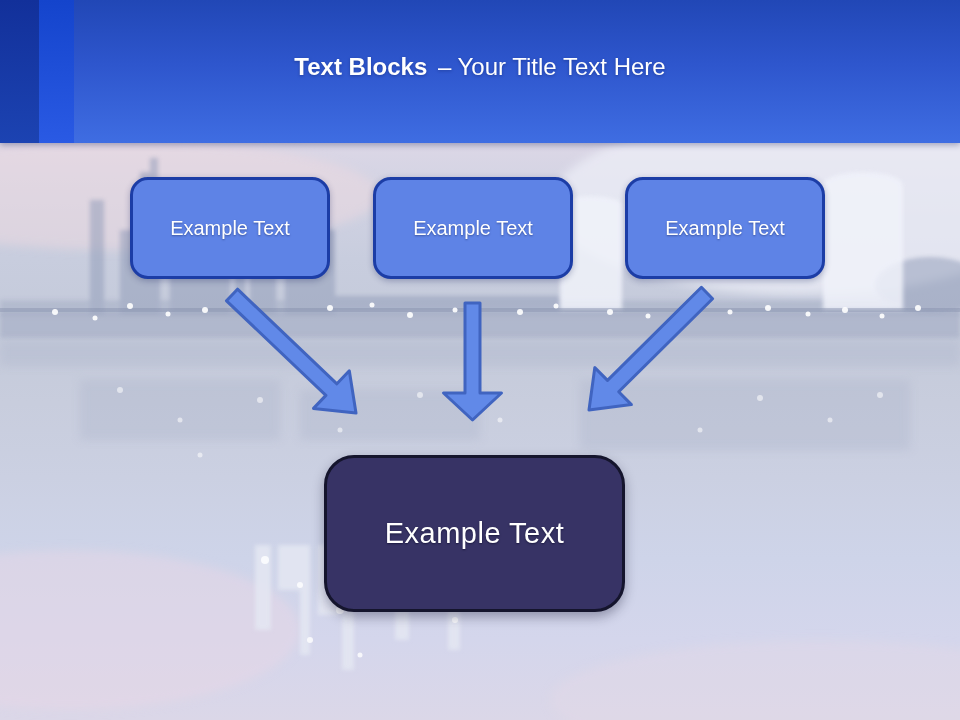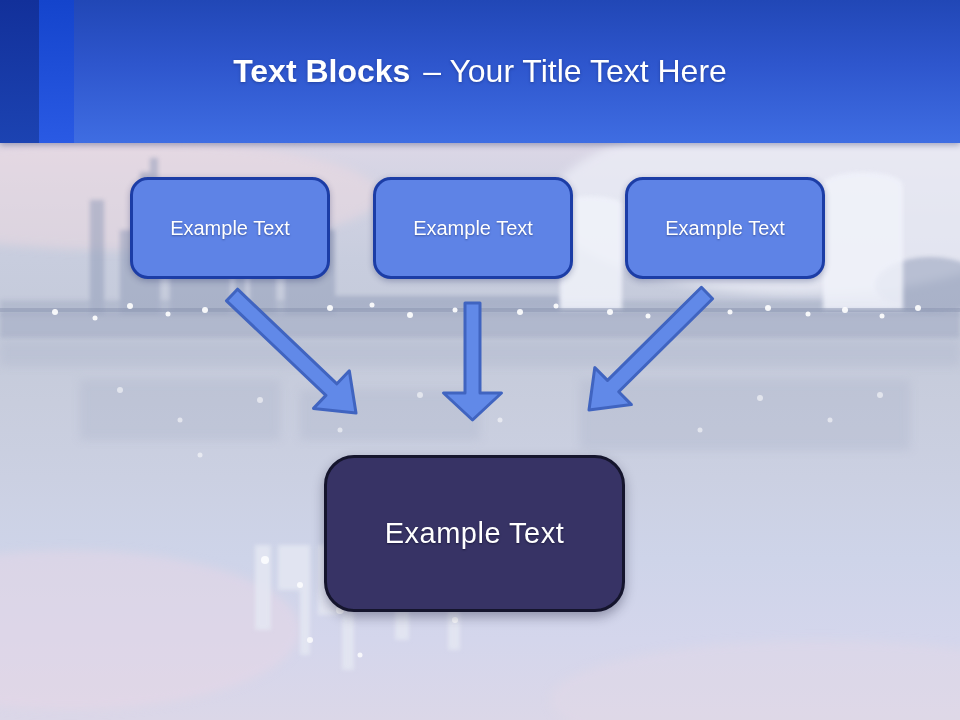--- a/index.html
+++ b/index.html
@@ -20,21 +20,21 @@
     position:absolute;left:0;top:0;width:39px;height:143px;
     background:linear-gradient(180deg,var(--stripe-dark-top,#12309a),var(--stripe-dark-bottom,#1c43b2));
   }
   .stripe-bright{
     position:absolute;left:39px;top:0;width:35px;height:143px;
     background:linear-gradient(180deg,var(--stripe-bright-top,#1444cc),var(--stripe-bright-bottom,#2a5ae4));
   }
   .title{
     position:absolute;left:0;top:54px;width:100%;margin:0;
     text-align:center;color:var(--title-color,#fff);
-    font-size:32px;line-height:1.1;font-weight:400;
+    font-size:24px;line-height:1.1;font-weight:400;
     text-shadow:0 1px 3px rgba(10,20,70,.35);
   }
   .title-bold{font-weight:700;}
   .title-rest{font-weight:400;margin-left:4px;}
   
   .box{
     position:absolute;top:177px;width:200px;height:102px;box-sizing:border-box;
     background:var(--box-fill,#5e83e6);
     border:3px solid var(--box-border,#1c3da6);
     border-radius:18px;z-index:10;

